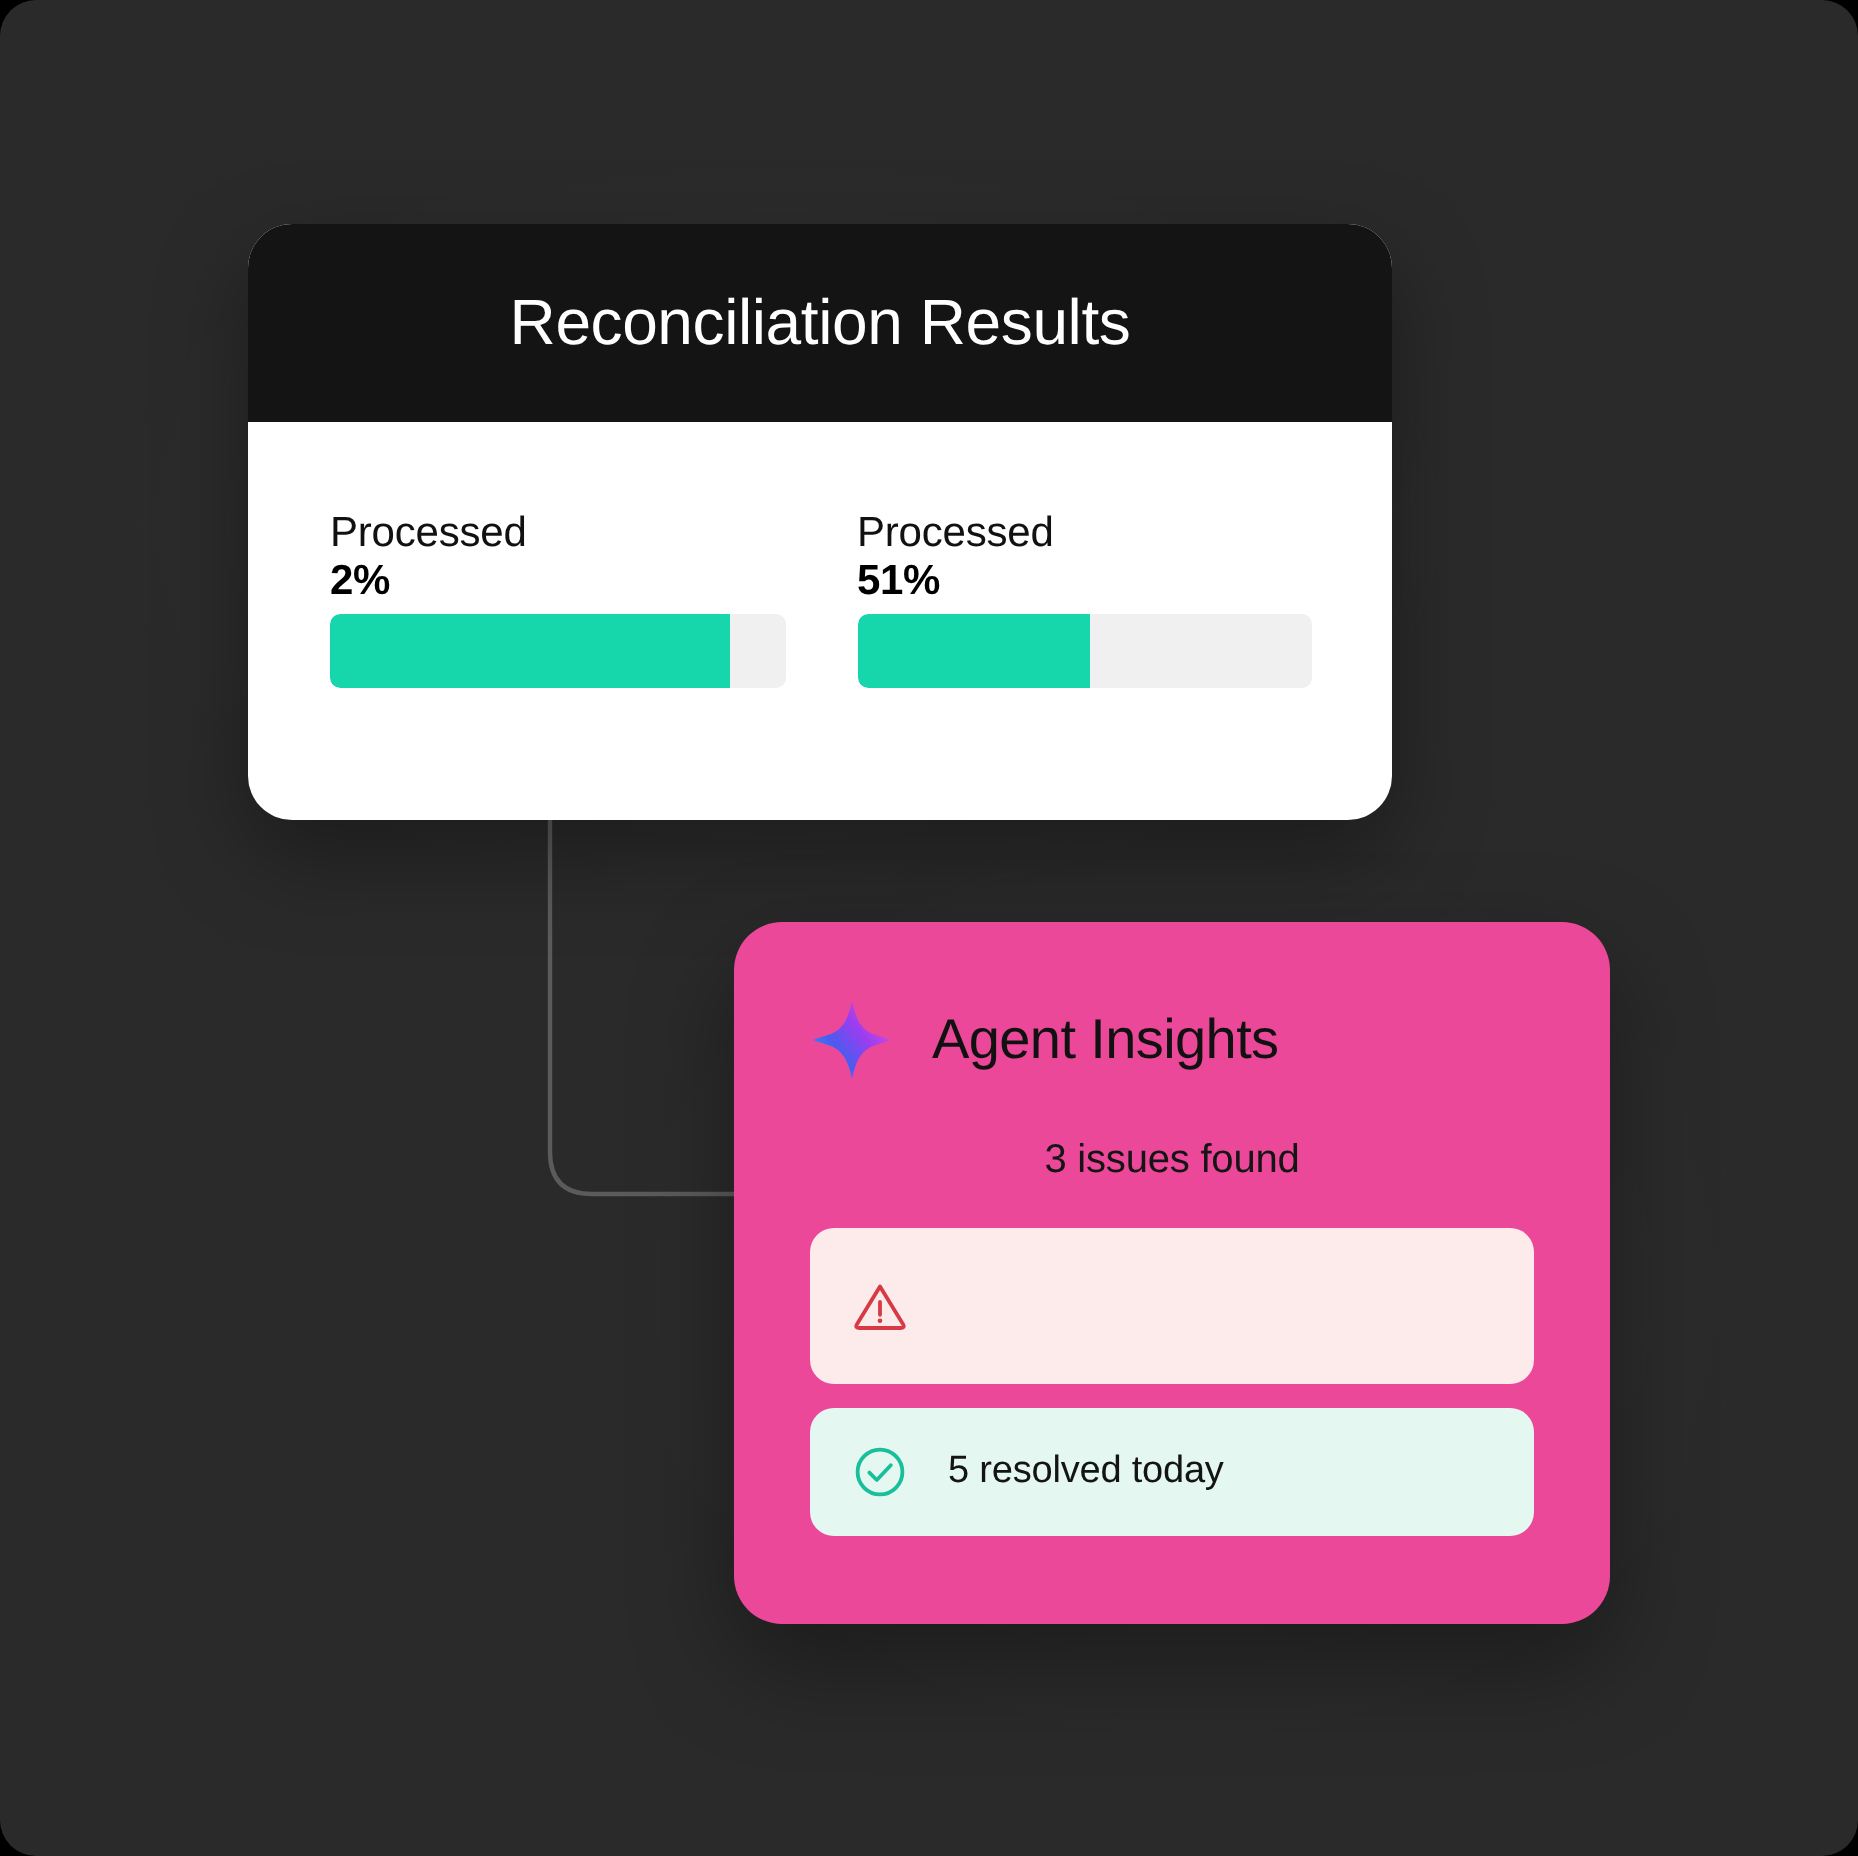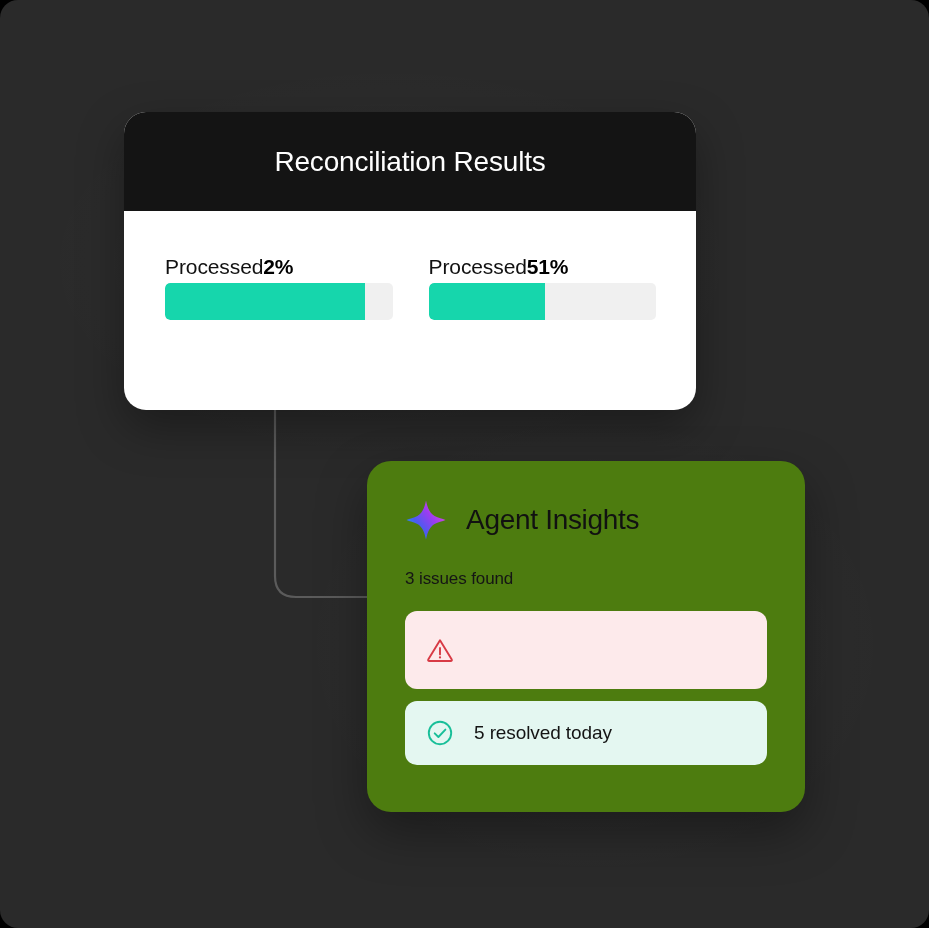--- a/index.html
+++ b/index.html
@@ -59,35 +59,36 @@
   }
   .recon-header {
     height: 99px;
     background: #141414;
     display: flex;
     align-items: center;
     justify-content: center;
   }
   .recon-title {
     color: #ffffff;
-    font-size: 28px;
+    font-size: 32px;
     font-weight: 400;
     letter-spacing: -0.2px;
   }
   .recon-body {
     padding: 44px 40px 0 41px;
     display: flex;
     gap: 36px;
   }
   .stat { flex: 1 1 0; min-width: 0; }
   .stat-row {
     display: flex;
     align-items: baseline;
-    justify-content: flex-start;
+    justify-content: center;
     margin-bottom: 4px;
+    flex-direction: column;
   }
   .stat-label {
     font-size: 21px;
     color: #111111;
     font-weight: 400;
     letter-spacing: -0.1px;
   }
   .stat-value {
     font-size: 21px;
     color: #000000;
@@ -108,41 +109,42 @@
     border-radius: 5px 0 0 5px;
   }
 
   
   .card-agent {
     position: absolute;
     left: 367px;
     top: 461px;
     width: 438px;
     height: 351px;
-    background: #4d7c0f;
+    background: #ec4899;
     border-radius: 24px;
     box-shadow: 0 20px 50px rgba(0,0,0,0.36);
     padding: 38px 38px 0 38px;
     box-sizing: border-box;
+    text-align: center;
   }
   .agent-head {
     display: flex;
     align-items: center;
     gap: 19px;
   }
   .spark-icon { width: 42px; height: 42px; display: block; flex: none; }
   .agent-title {
     font-size: 28px;
     color: #111111;
     font-weight: 400;
     letter-spacing: -0.3px;
   }
   .agent-sub {
     margin-top: 28px;
-    font-size: 17px;
+    font-size: 20px;
     color: #151515;
     font-weight: 400;
     letter-spacing: -0.1px;
   }
   .insight-list { margin-top: 22px; }
   .insight {
     display: flex;
     align-items: center;
     gap: 19px;
     border-radius: 12px;

